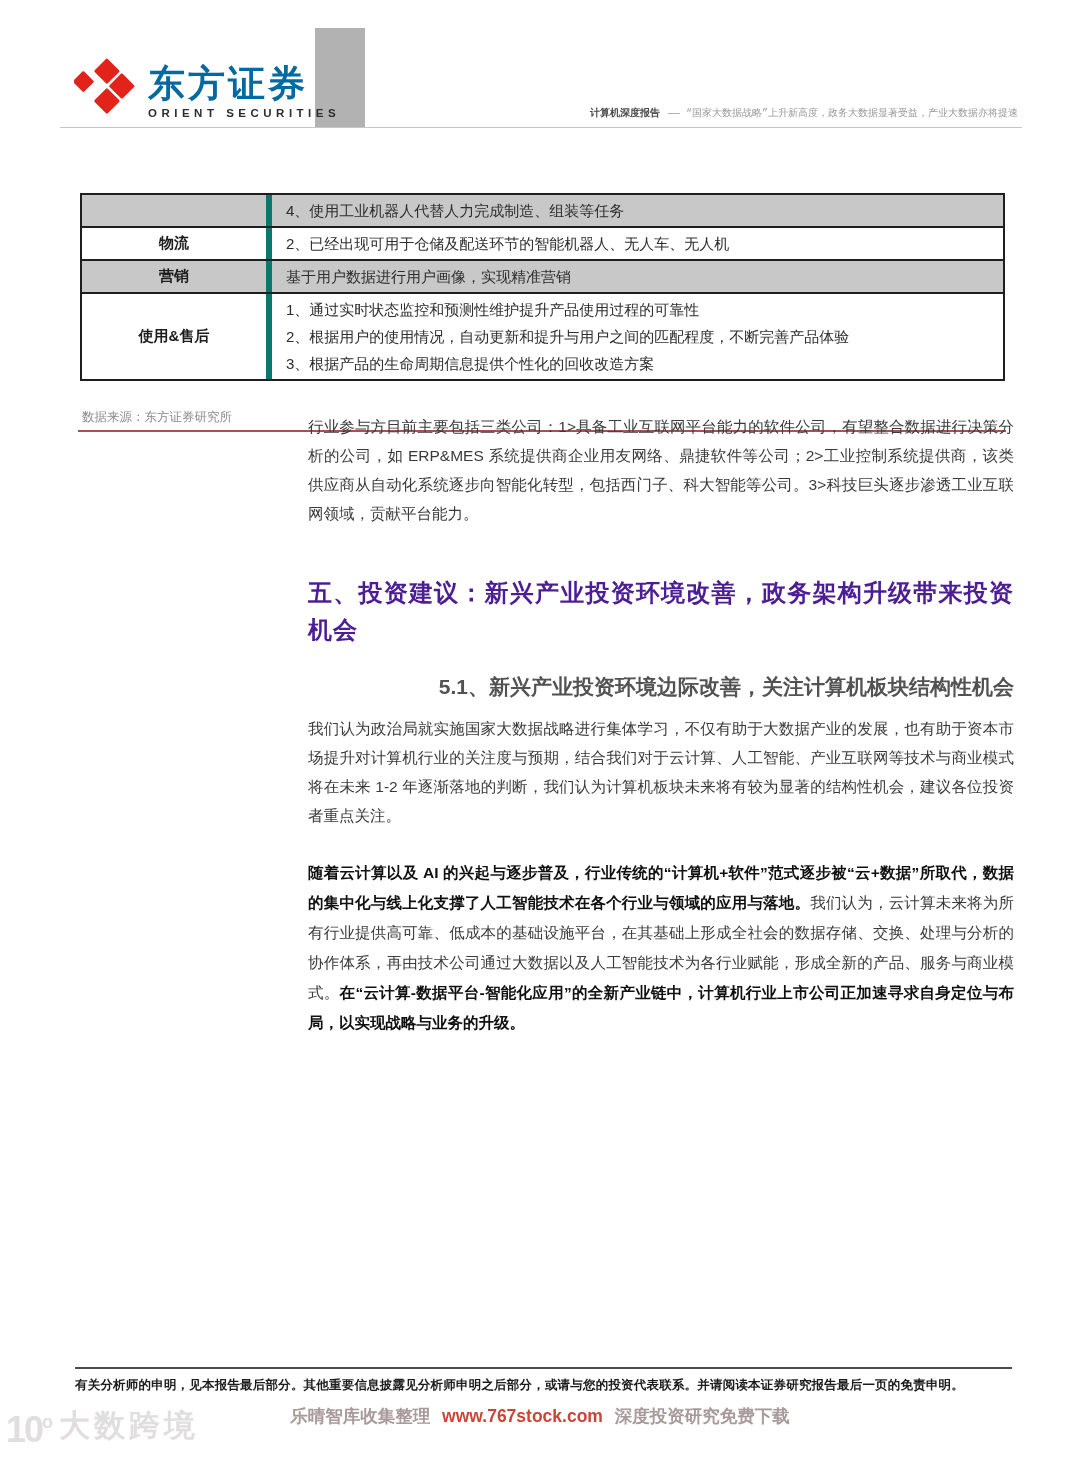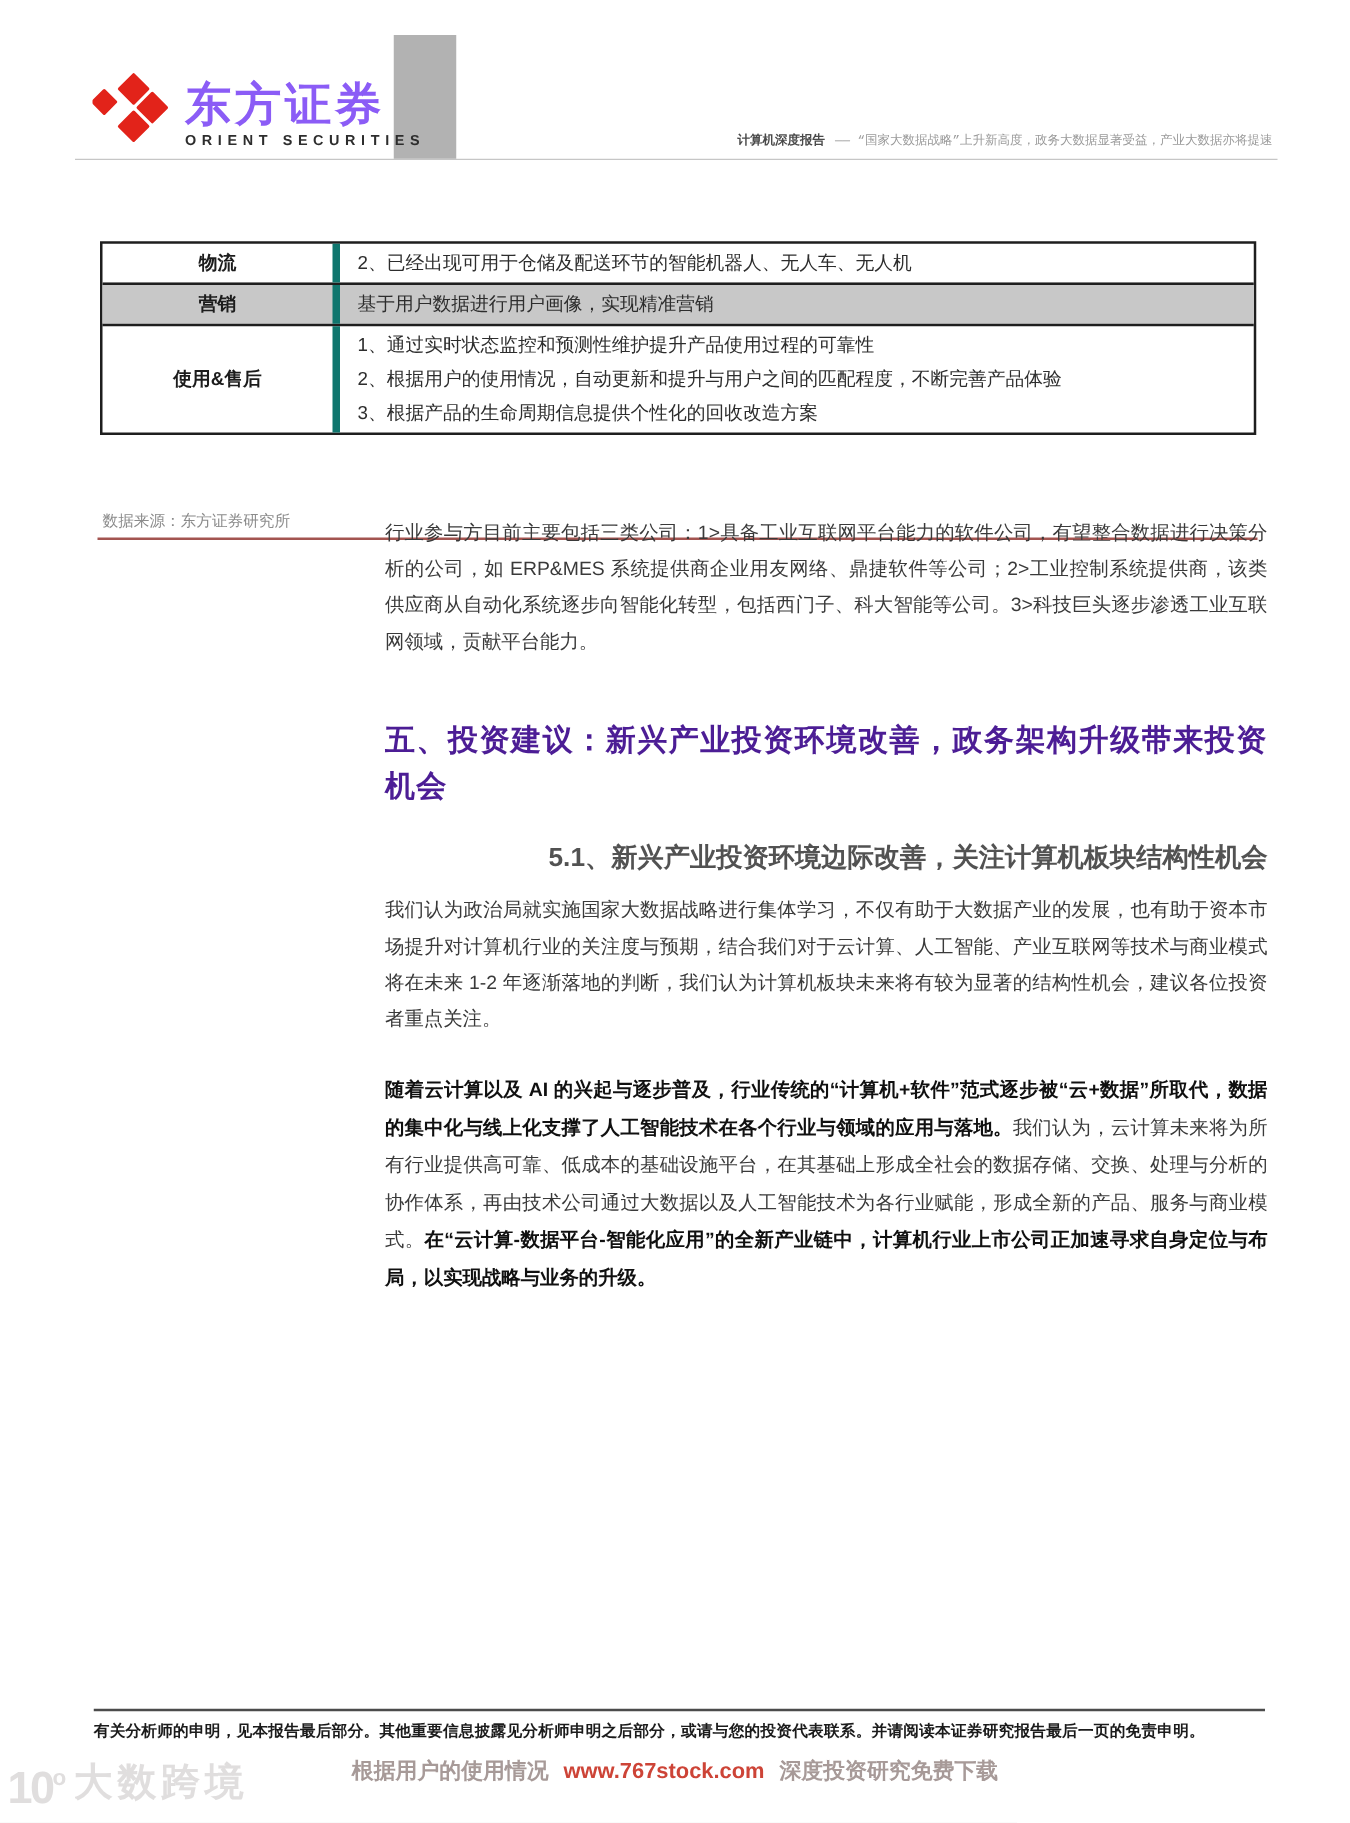--- a/index.html
+++ b/index.html
@@ -10,21 +10,21 @@
     font-family:"Liberation Sans", sans-serif;
   }
 
   
   .header-rule { position:absolute; left:60px; right:58px; top:127px; border-top:1px solid #c6c6c6; }
   .gray-bar { position:absolute; left:315px; top:28px; width:50px; height:99px; background:#b2b2b2; }
 
   .logo { position:absolute; left:74px; top:52px; display:flex; align-items:flex-start; }
   .logo-mark { width:64px; height:72px; margin-right:10px; }
   .logo-text { padding-top:12px; }
-  .logo-cn { font-size:37px; font-weight:bold; color:#8b5cf6; letter-spacing:3px; line-height:40px; }
+  .logo-cn { font-size:37px; font-weight:bold; color:#0369a1; letter-spacing:3px; line-height:40px; }
   .logo-en { font-size:11.5px; font-weight:bold; color:#2d2d2d; letter-spacing:4.5px; margin-top:3px; }
 
   .header-title {
     position:absolute; left:383px; right:62px; top:103px; z-index:2;
     font-size:10px; line-height:22px; text-align:right; color:#9a9a9a;font-family:Liberation Mono, monospace;
   }
   .report-type { font-weight:bold; color:#4a4a4a; margin-right:8px; }
   .header-dash { margin-right:6px; color:#9a9a9a; }
 
   
@@ -96,20 +96,26 @@
       <div class="logo-cn">东方证券</div>
       <div class="logo-en">ORIENT SECURITIES</div>
     </div>
   </div>
 
   <div class="header-title">
     <span class="report-type">计算机深度报告</span><span class="header-dash">——</span><span>“国家大数据战略”上升新高度，政务大数据显著受益，产业大数据亦将提速</span>
   </div>
 
   <div class="dtable">
+    <div class="trow gray">
+      <div class="tlabel"></div>
+      <div class="titems">
+        <div class="titem">4、使用工业机器人代替人力完成制造、组装等任务</div>
+      </div>
+    </div>
     <div class="trow">
       <div class="tlabel">物流</div>
       <div class="titems">
         <div class="titem">2、已经出现可用于仓储及配送环节的智能机器人、无人车、无人机</div>
       </div>
     </div>
     <div class="trow gray">
       <div class="tlabel">营销</div>
       <div class="titems">
         <div class="titem">基于用户数据进行用户画像，实现精准营销</div>
@@ -137,21 +143,21 @@
 
     <p class="body-p p2">我们认为政治局就实施国家大数据战略进行集体学习，不仅有助于大数据产业的发展，也有助于资本市场提升对计算机行业的关注度与预期，结合我们对于云计算、人工智能、产业互联网等技术与商业模式将在未来 1-2 年逐渐落地的判断，我们认为计算机板块未来将有较为显著的结构性机会，建议各位投资者重点关注。</p>
 
     <p class="body-p p3"><span class="seg-bold">随着云计算以及 AI 的兴起与逐步普及，行业传统的“计算机+软件”范式逐步被“云+数据”所取代，数据的集中化与线上化支撑了人工智能技术在各个行业与领域的应用与落地。</span><span class="seg-reg">我们认为，云计算未来将为所有行业提供高可靠、低成本的基础设施平台，在其基础上形成全社会的数据存储、交换、处理与分析的协作体系，再由技术公司通过大数据以及人工智能技术为各行业赋能，形成全新的产品、服务与商业模式。</span><span class="seg-bold">在“云计算-数据平台-智能化应用”的全新产业链中，计算机行业上市公司正加速寻求自身定位与布局，以实现战略与业务的升级。</span></p>
   </div>
 
   <div class="footer-rule"></div>
   <div class="disclaimer">有关分析师的申明，见本报告最后部分。其他重要信息披露见分析师申明之后部分，或请与您的投资代表联系。并请阅读本证券研究报告最后一页的免责申明。</div>
 
   <div class="promo">
-    <span class="promo-gray">根据用户的使用情况</span>
+    <span class="promo-gray">乐晴智库收集整理</span>
     <a class="promo-url" href="#">www.767stock.com</a>
     <span class="promo-gray">深度投资研究免费下载</span>
   </div>
 
   <div class="watermark">
     <span class="wm-icon"><span>10</span><span class="wm-deg">o</span></span>
     <span class="wm-text">大数跨境</span>
   </div>
 
 </div>

